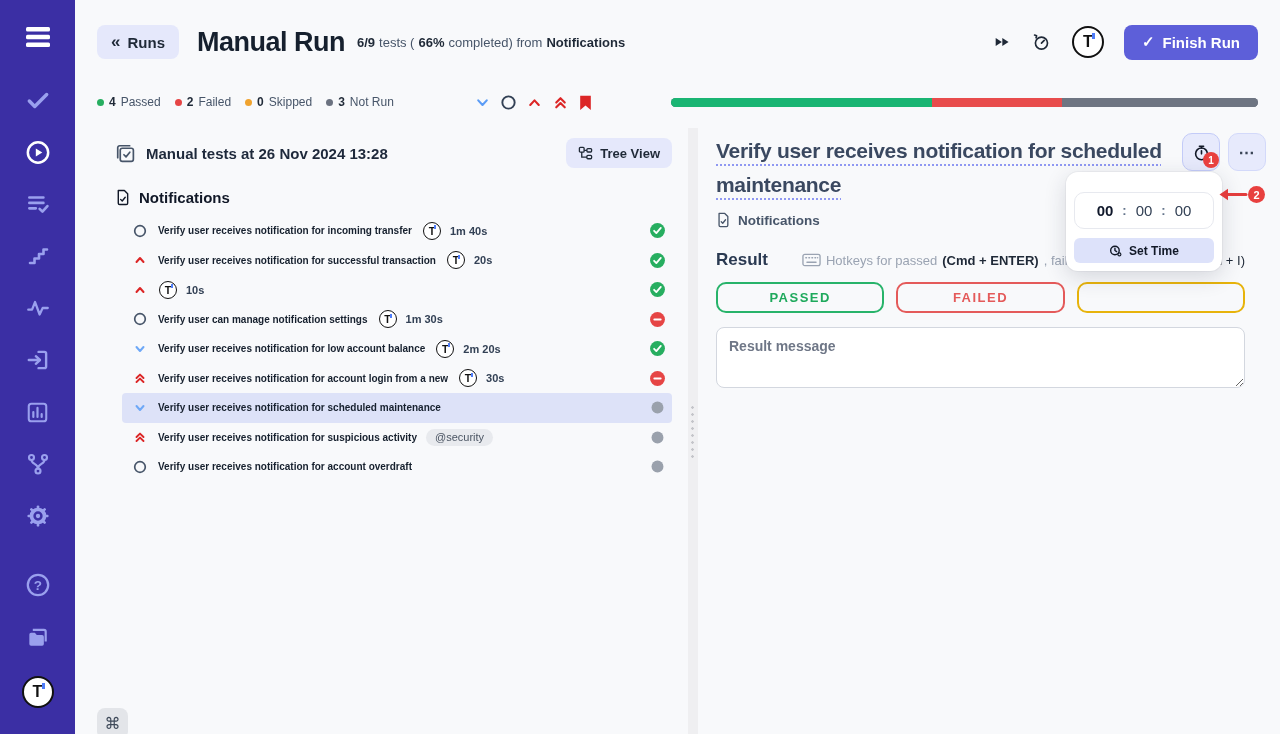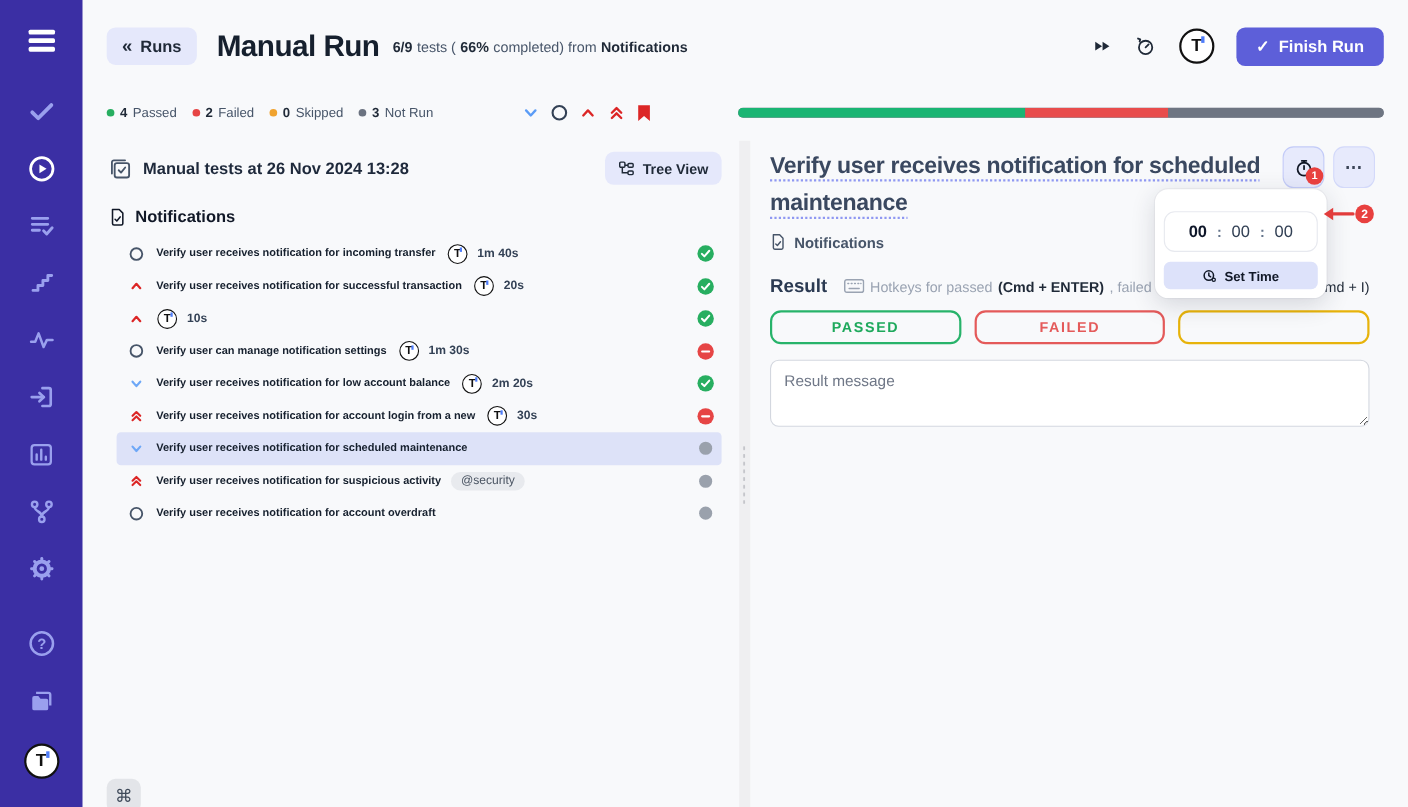--- a/index.html
+++ b/index.html
@@ -38,21 +38,21 @@
   .count { display:flex; align-items:center; gap:5px; margin-right:14px; font-size:12px; color:#475569; }
   .count b { color:#1f2937; }
   .dot { width:7px; height:7px; border-radius:50%; display:inline-block; }
   .dot.g{background:#27ae60;} .dot.r{background:#e64545;} .dot.y{background:#f0a32f;} .dot.n{background:#6b7280;}
   .filters { margin-left:66px; display:flex; align-items:center; gap:9px; }
   .filters svg { cursor:pointer; }
   .progress { flex:1; margin-left:78px; height:9px; border-radius:5px; overflow:hidden; display:flex; background:#6e7582; }
   .seg-pass{background:#1ab573;} .seg-fail{background:#e84c4c;} .seg-rest{background:#6e7582;}
 
   
-  .content { flex:1; margin-top:16px; display:flex; min-height:0; }
+  .content { flex:1; margin-top:16px; display:flex; min-height:0;padding-left:16px; }
 
   .listpanel { width:597px; flex-shrink:0; padding:8px 16px 0 24px; display:flex; flex-direction:column; }
   .lp-header { display:flex; align-items:center; height:34px; margin-bottom:12px; }
   .lp-title { margin-left:10px; font-size:15px; font-weight:700; color:#1e293b; }
   .treeview-btn { margin-left:auto; display:flex; align-items:center; gap:7px; background:#e5e8fb; border:none; border-radius:8px;
     height:30px; padding:0 12px; font-size:13px; font-weight:700; color:#1f2937; cursor:pointer; font-family:inherit; }
   .folder-row { display:flex; align-items:center; gap:9px; height:30px; margin-bottom:4px; cursor:pointer; }
   .folder-label { font-size:15px; font-weight:700; color:#111827; }
   .trow { height:29.5px; display:flex; align-items:center; padding:0 6px 0 10px; margin-left:7px; border-radius:4px; cursor:pointer; }
   .trow.sel { background:#dde2f8; }
@@ -79,33 +79,33 @@
   .btn-more { left:530px; top:5px; font-size:16px; font-weight:800; color:#3a4456; letter-spacing:1px; }
   .badge { position:absolute; border-radius:50%; background:#e8403f; color:#fff; font-weight:800;
     display:flex; align-items:center; justify-content:center; z-index:8; }
   .badge1 { left:505px; top:24px; width:16px; height:16px; font-size:10px; }
   .badge2 { left:550px; top:58px; width:17px; height:17px; font-size:11px; z-index:9; }
   .ann-arrow { position:absolute; left:519px; top:59px; z-index:9; }
 
   .breadcrumb { margin-top:10px; display:flex; align-items:center; gap:8px; color:#475569; font-size:13.5px; font-weight:600; }
   .result-row { position:relative; margin-top:22px; display:flex; align-items:center; }
   .result-label { font-size:17px; font-weight:800; color:#2b3a52; }
-  .hk { margin-left:15px; display:flex; align-items:center; gap:5px; font-size:13px; color:#9aa3b2; white-space:nowrap; overflow:hidden; }
+  .hk { margin-left:34px; display:flex; align-items:center; gap:5px; font-size:13px; color:#9aa3b2; white-space:nowrap; overflow:hidden; }
   .hk b { color:#1f2937; font-weight:700; }
   .hk-tail { position:absolute; right:0; top:3px; font-size:13px; font-weight:400; color:#1f2937; }
 
   .verdicts { margin-top:12px; display:flex; gap:12px; }
   .verdict { flex:1; height:31px; border-radius:10px; background:transparent; font-family:inherit;
     font-size:13px; font-weight:800; letter-spacing:1.5px; cursor:pointer; }
   .v-pass { border:2px solid #27b36a; color:#1ea95c; }
   .v-fail { border:2px solid #e45a5a; color:#e45a5a; }
   .v-skip { border:2px solid #e7b30b; color:#e7b30b; }
 
   .msg { margin-top:14px; width:100%; height:61px; border:1.5px solid #d3d7df; border-radius:8px; background:#fff;
-    padding:10px 12px; font-family:inherit; font-size:14px; color:#1f2937; resize:both; }
+    padding:10px 12px; font-family:inherit; font-size:14px; color:#1f2937; resize:both;font-weight:bold; }
   .msg::placeholder { color:#6f7787; }
 
   
   .popup { position:absolute; left:368px; top:44px; width:156px; background:#fff; border-radius:12px;
     box-shadow:0 6px 22px rgba(30,35,60,.16), 0 0 0 1px rgba(30,35,60,.04); padding:8px; z-index:7; }
   .track-btn { width:100%; height:31px; background:#e84a4a; border:none; border-radius:8px; display:flex; align-items:center;
     gap:11px; padding:0 13px; cursor:pointer; font-family:inherit; }
   .track-dot { width:8px; height:8px; border-radius:50%; background:#fff; }
   .track-label { color:#fff; font-size:13px; font-weight:700; letter-spacing:.3px; }
   .timebox { margin-top:12px; height:37px; border:1.5px solid #e7e9ef; border-radius:10px; display:flex; align-items:center;

